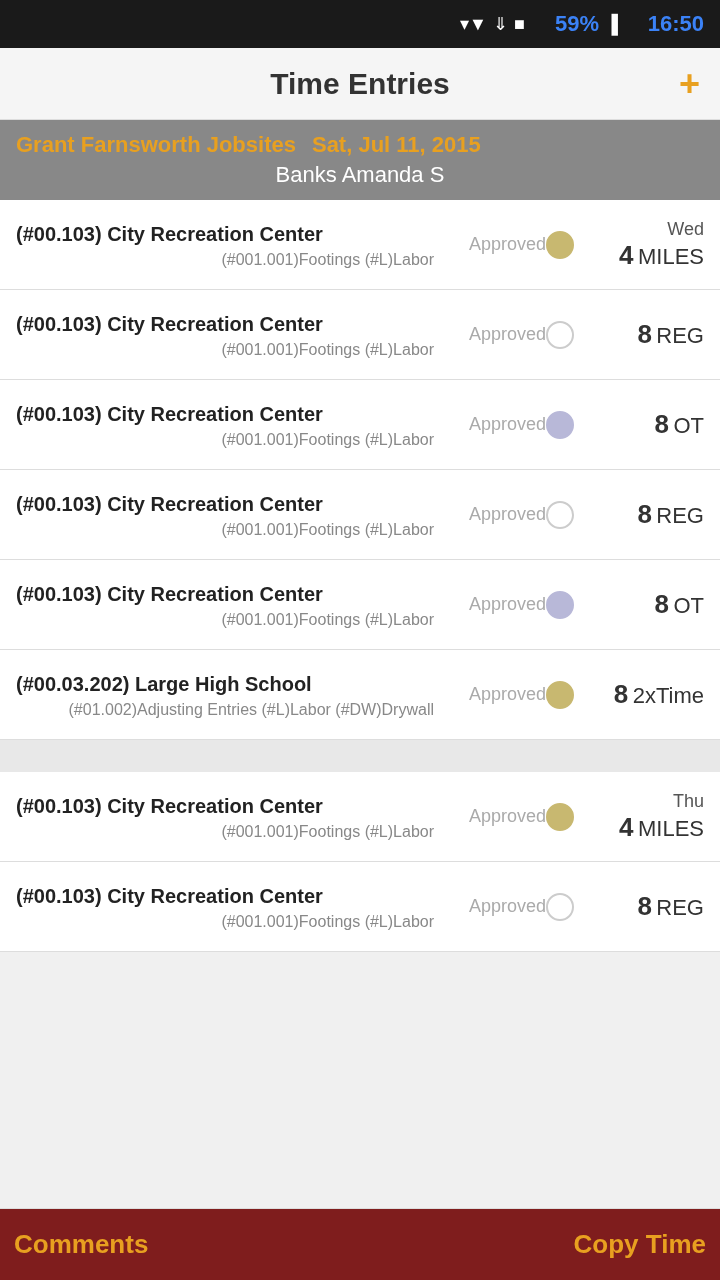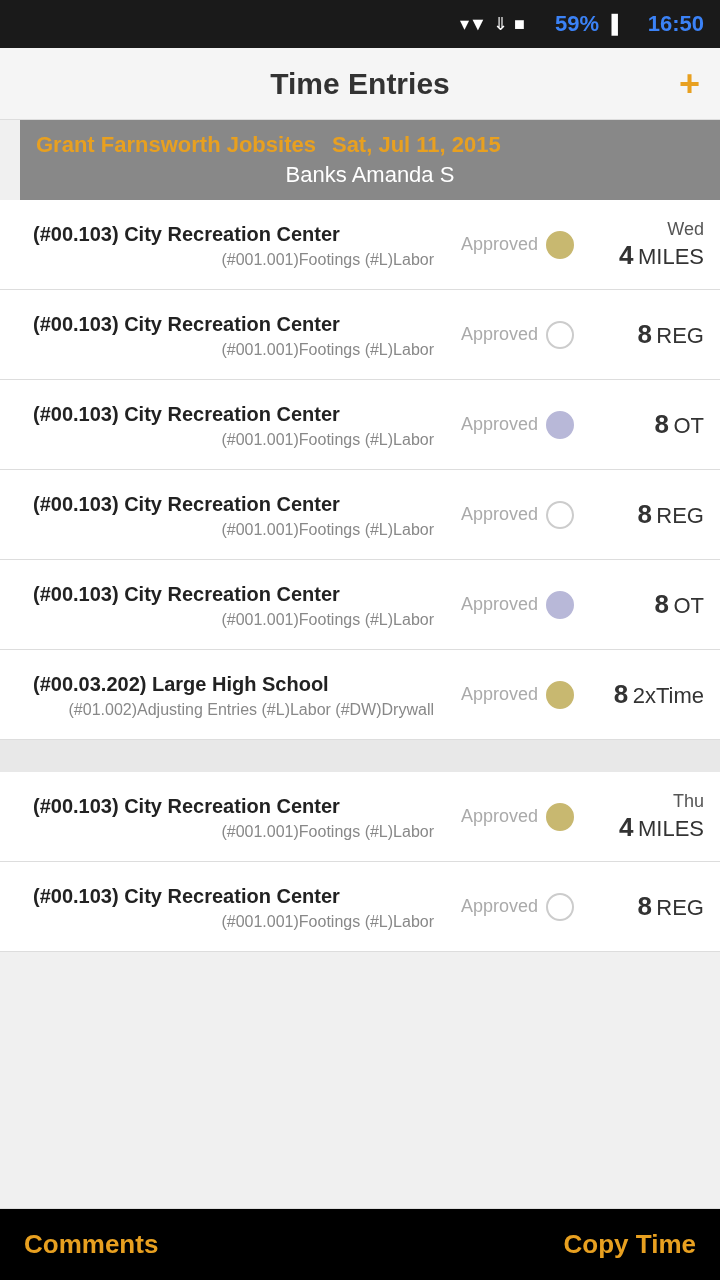--- a/index.html
+++ b/index.html
@@ -61,21 +61,20 @@
       font-size: 36px;
       font-weight: bold;
       cursor: pointer;
       line-height: 1;
     }
 
     
     .section-header {
       background: #888;
       padding: 12px 16px;
-      margin-left: 20px;
     }
     .section-header-top {
       display: flex;
       align-items: center;
       gap: 16px;
     }
     .section-jobsite {
       color: #e8a020;
       font-size: 22px;
       font-weight: bold;
@@ -102,32 +101,31 @@
       min-height: 90px;
     }
     .entry-left {
       flex: 1;
     }
     .entry-title {
       font-size: 20px;
       font-weight: bold;
       color: #222;
       line-height: 1.3;
-      margin-left: 17px;
     }
     .entry-sub {
       font-size: 16px;
       color: #888;
       margin-top: 4px;
       text-align: right;
     }
     .entry-middle {
       display: flex;
       align-items: center;
-      gap: 8px;
+      gap: 0;
       min-width: 140px;
       justify-content: flex-end;
       text-align: right;
     }
     .approved-label {
       color: #aaa;
       font-size: 18px;
     }
     .approval-circle {
       width: 28px;
@@ -166,26 +164,26 @@
     }
 
     
     .section-divider {
       background: #e8e8e8;
       height: 32px;
     }
 
     
     .footer {
-      background: #000000;
+      background: #7f1d1d;
       height: 72px;
       display: flex;
       align-items: center;
       justify-content: space-between;
-      padding: 0 24px;
+      padding: 0 14px;
       border-top: 1px solid #ddd;
       margin-top: auto;
     }
     .footer-btn {
       color: #e8a020;
       font-size: 26px;
       font-weight: bold;
       cursor: pointer;
     }
   </style>

